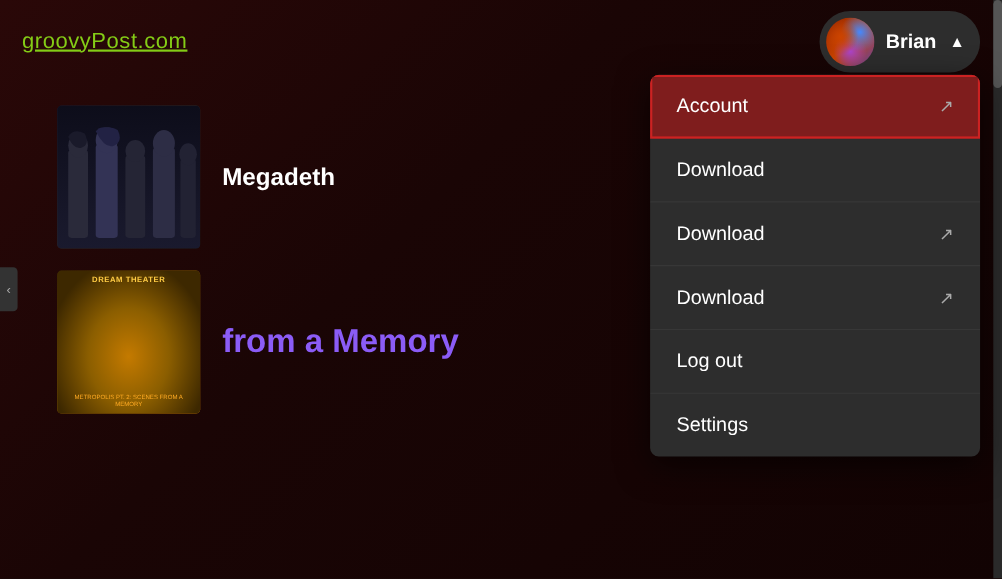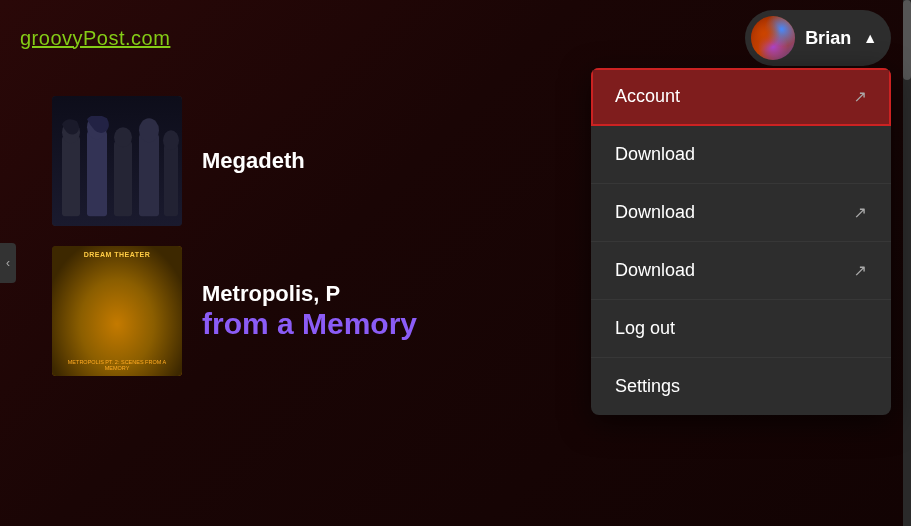--- a/index.html
+++ b/index.html
@@ -324,17 +324,16 @@
   </div>
 
   <div class="album-row">
     <div class="album-art album-art-dream">
       <div class="dream-face"></div>
 
       <div style="position:absolute;top:5px;left:4px;right:4px;font-size:7px;color:#ffcc44;font-weight:bold;text-align:center;letter-spacing:0.5px;">DREAM THEATER</div>
       <div style="position:absolute;bottom:5px;left:4px;right:4px;font-size:5.5px;color:#ffaa22;text-align:center;">METROPOLIS PT. 2: SCENES FROM A MEMORY</div>
     </div>
     <div class="album-info">
-      <div class="album-title">Metropolis, P</div>
       <div class="album-subtitle">from a Memory</div>
     </div>
   </div>
 </div>
 
 </body></html>

